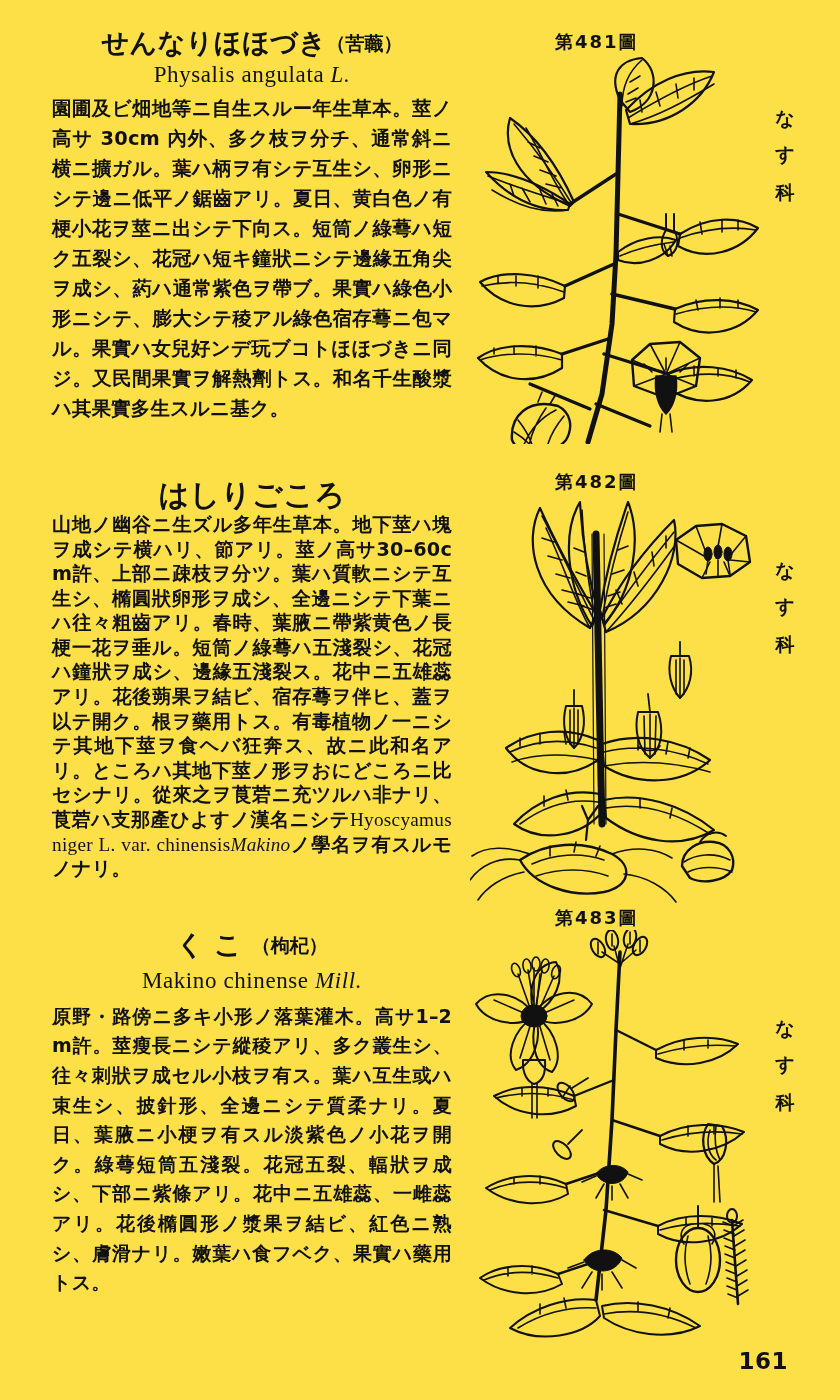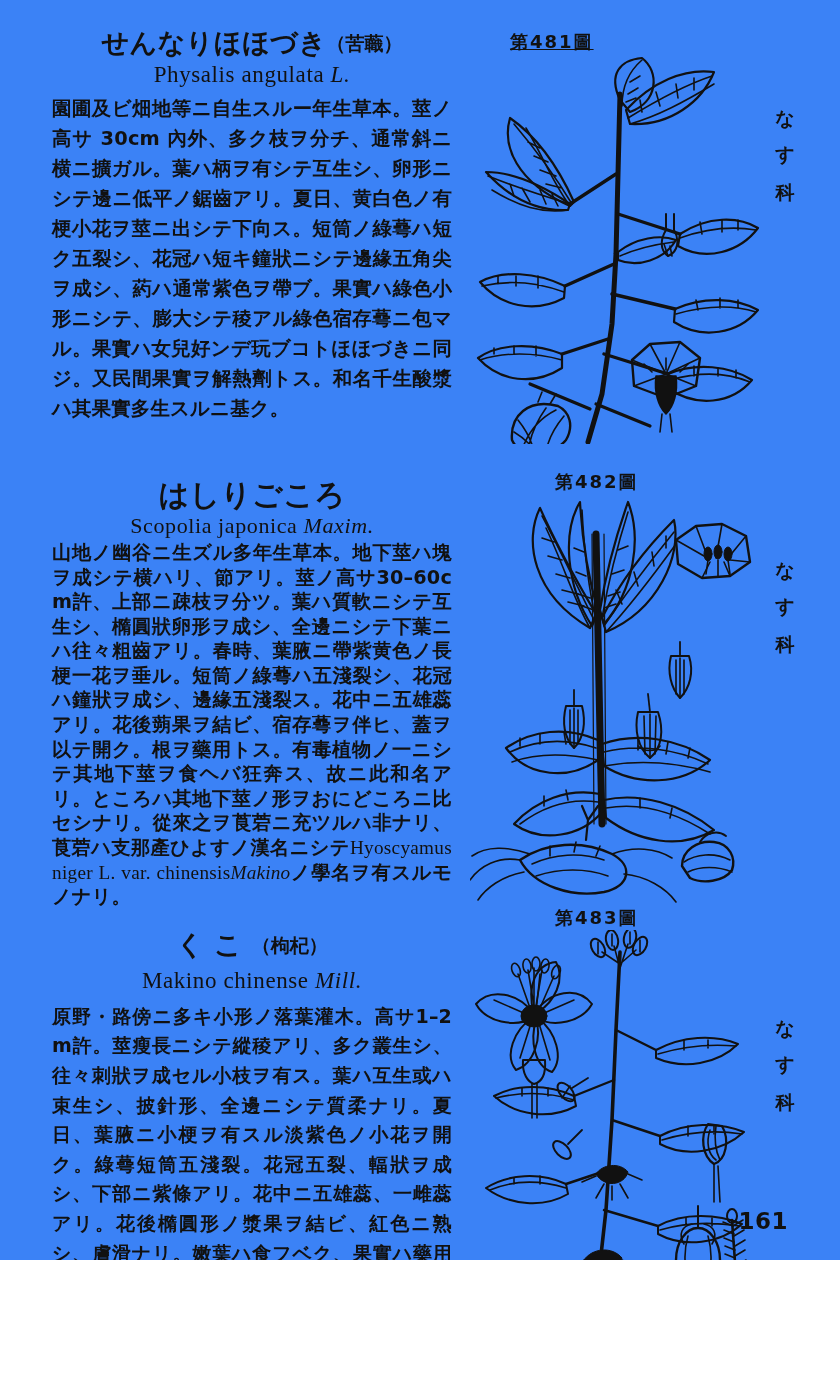--- a/index.html
+++ b/index.html
@@ -3,22 +3,22 @@
 <meta charset="utf-8">
 <style>
   html, body {
     margin: 0;
     padding: 0;
     background: #ffffff;
   }
   .page {
     position: relative;
     width: 840px;
-    height: 1260px;
-    background: #3b82f6;
+    height: 1400px;
+    background: #fde047;
     overflow: hidden;
     font-family: "Liberation Serif", "DejaVu Serif", serif;
     color: #111111;
   }
 
   
   .entry {
     position: absolute;
     left: 52px;
     width: 400px;
@@ -138,40 +138,36 @@
       <span>Physalis angulata</span>
       <span class="authority">L.</span>
     </div>
     <div class="entry-body">園圃及ビ畑地等ニ自生スルー年生草本。莖ノ高サ 30cm 內外、多ク枝ヲ分チ、通常斜ニ横ニ擴ガル。葉ハ柄ヲ有シテ互生シ、卵形ニシテ邊ニ低平ノ鋸齒アリ。夏日、黄白色ノ有梗小花ヲ莖ニ出シテ下向ス。短筒ノ綠蕚ハ短ク五裂シ、花冠ハ短キ鐘狀ニシテ邊緣五角尖ヲ成シ、葯ハ通常紫色ヲ帶ブ。果實ハ綠色小形ニシテ、膨大シテ稜アル綠色宿存蕚ニ包マル。果實ハ女兒好ンデ玩ブコトほほづきニ同ジ。又民間果實ヲ解熱劑トス。和名千生酸漿ハ其果實多生スルニ基ク。</div>
   </div>
 
   <div class="entry" id="entry-2">
     <div class="entry-jp-name">
       <span>はしりごころ</span>
     </div>
-    <div class="entry-sci-name">
-      <span>Scopolia japonica</span>
-      <span class="authority">Maxim.</span>
-    </div>
     <div class="entry-body"><span>山地ノ幽谷ニ生ズル多年生草本。地下莖ハ塊ヲ成シテ横ハリ、節アリ。莖ノ高サ30–60cm許、上部ニ疎枝ヲ分ツ。葉ハ質軟ニシテ互生シ、橢圓狀卵形ヲ成シ、全邊ニシテ下葉ニハ往々粗齒アリ。春時、葉腋ニ帶紫黄色ノ長梗一花ヲ垂ル。短筒ノ綠蕚ハ五淺裂シ、花冠ハ鐘狀ヲ成シ、邊緣五淺裂ス。花中ニ五雄蕊アリ。花後蒴果ヲ結ビ、宿存蕚ヲ伴ヒ、蓋ヲ以テ開ク。根ヲ藥用トス。有毒植物ノ一ニシテ其地下莖ヲ食ヘバ狂奔ス、故ニ此和名アリ。ところハ其地下莖ノ形ヲおにどころニ比セシナリ。從來之ヲ莨菪ニ充ツルハ非ナリ、莨菪ハ支那產ひよすノ漢名ニシテ</span><span class="latin">Hyoscyamus niger L. var. chinensis</span><span class="latin-it">Makino</span><span>ノ學名ヲ有スルモノナリ。</span></div>
   </div>
 
   <div class="entry" id="entry-3">
     <div class="entry-jp-name">
       <span>くこ</span><span class="kanji-paren" style="letter-spacing:0">（枸杞）</span>
     </div>
     <div class="entry-sci-name">
       <span>Makino chinense</span>
       <span class="authority">Mill.</span>
     </div>
     <div class="entry-body">原野・路傍ニ多キ小形ノ落葉灌木。高サ1–2m許。莖瘦長ニシテ縱稜アリ、多ク叢生シ、往々刺狀ヲ成セル小枝ヲ有ス。葉ハ互生或ハ束生シ、披針形、全邊ニシテ質柔ナリ。夏日、葉腋ニ小梗ヲ有スル淡紫色ノ小花ヲ開ク。綠蕚短筒五淺裂。花冠五裂、輻狀ヲ成シ、下部ニ紫條アリ。花中ニ五雄蕊、一雌蕊アリ。花後橢圓形ノ漿果ヲ結ビ、紅色ニ熟シ、膚滑ナリ。嫩葉ハ食フベク、果實ハ藥用トス。</div>
   </div>
 
   <div class="figure" id="fig-481" style="left:470px; top:30px;">
-    <div class="figure-caption" style="margin-left:40px;text-decoration:underline;">第481圖</div>
+    <div class="figure-caption" style="margin-left:85px;">第481圖</div>
     <div class="figure-plate">
       <svg width="290" height="390" viewBox="0 0 290 390" aria-hidden="true">
         <g stroke="#111" fill="none" stroke-width="1.6" stroke-linecap="round" stroke-linejoin="round">
 
           <path d="M150 40 L148 120 L146 200 L142 270 L132 340 L118 388" stroke-width="5"></path>
           <path d="M146 120 L100 150 M148 160 L210 180 M144 210 L95 232 M142 240 L205 255 M138 285 L92 300 M134 300 L198 320" stroke-width="3.4"></path>
           <path d="M120 355 L60 330 M126 350 L180 372" stroke-width="3.2"></path>
 
           <path d="M100 150 C70 130 40 118 16 118 C34 138 60 158 98 156 Z" stroke-width="2.2"></path>
           <path d="M100 150 C74 142 48 134 18 122 M60 148 L52 134 M76 150 L70 136 M44 142 L40 130 M88 152 L82 140"></path>

